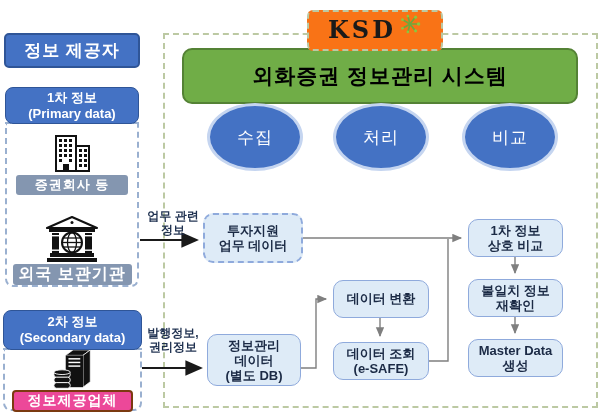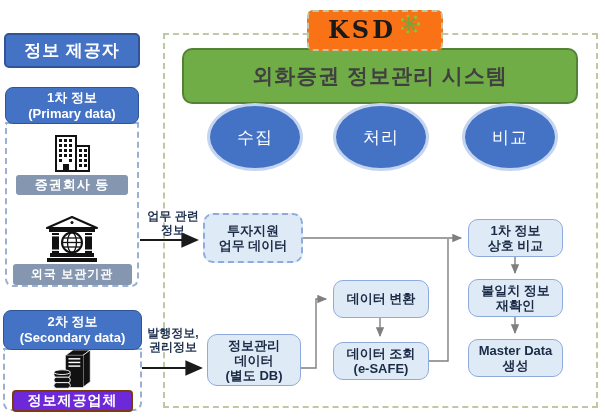--- a/index.html
+++ b/index.html
@@ -22,21 +22,21 @@
   .ksd-text {
     font-family:"DejaVu Serif", serif; font-weight:700; font-size:24px;
     color:#1a1a1a; letter-spacing:3px; line-height:1; margin-top:6px;
   }
   .ksd-sparkle { margin-bottom:12px; }
   
   .title-bar {
     position:absolute; left:182px; top:48px; width:396px; height:56px;
     background:#70AD47; border:2.5px solid #548235; border-radius:10px;
     display:flex; align-items:center; justify-content:center; z-index:2;
-    color:#404040; font-weight:bold; font-size:21px; letter-spacing:1px;
+    color:#000000; font-weight:bold; font-size:21px; letter-spacing:1px;
   }
   
   .stage-ellipse {
     position:absolute; top:103px; width:96px; height:68px;
     background:#4472C4; border:3px solid #c5d5f0; border-radius:50%;
     display:flex; align-items:center; justify-content:center; z-index:2;
     color:#fff; font-size:17px; letter-spacing:1px;
   }
   .el-1 { left:207px; } .el-2 { left:333px; } .el-3 { left:462px; }
   
@@ -60,23 +60,23 @@
     align-items:center;
   }
   .primary-body { left:5px; top:122px; width:134px; height:165px; }
   .secondary-body { left:3px; top:348px; width:139px; height:63px; }
   .src-label {
     background:#8496B0; border-radius:3px; color:#fff; font-weight:bold;
     font-size:13px; display:flex; align-items:center; justify-content:center;
     letter-spacing:1px;
   }
   .label-broker { width:112px; height:21px; margin-top:2px; }
-  .label-custodian { width:119px; height:22px; margin-top:2px; font-size:12px; }
+  .label-custodian { width:119px; height:22px; margin-top:2px; font-size:16px; }
   .vendor-label {
-    background:#6d28d9; border:2px solid #7B3A10; border-radius:4px;
+    background:#ec4899; border:2px solid #7B3A10; border-radius:4px;
     color:#fff; font-weight:bold; font-size:14px; letter-spacing:1px;
     width:121px; height:22px; display:flex; align-items:center; justify-content:center;
     margin-top:1px;
   }
   .icon-slot { display:flex; align-items:flex-end; justify-content:center; }
   .building-slot { height:44px; margin-top:6px; }
   .bank-slot { height:50px; margin-top:18px; }
   .server-slot { height:40px; margin-top:-1px; }
   
   .flow-box {

